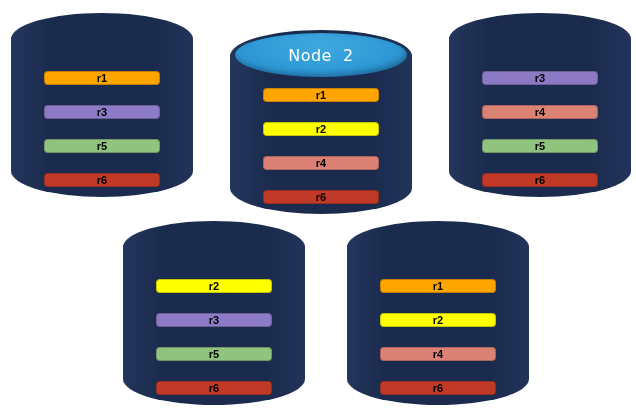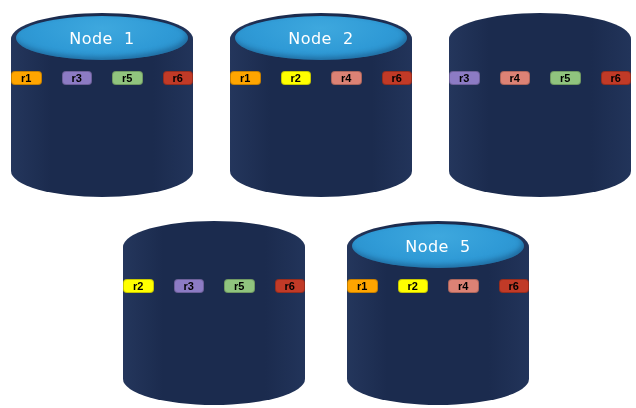--- a/index.html
+++ b/index.html
@@ -47,21 +47,21 @@
     white-space: pre;
     letter-spacing: 0.5px;
   }
   
   .bars {
     position: absolute;
     left: 0;
     right: 0;
     top: 58px;
     display: flex;
-    flex-direction: row;
+    flex-direction: column;
     align-items: center;
     gap: 20px;
   }
   .bar {
     box-sizing: border-box;
     width: 116px;
     height: 14px;
     border-radius: 4px;
     border: 1px solid rgba(0, 0, 0, 0.22);
     display: flex;
@@ -70,35 +70,32 @@
   }
   .bar span {
     font-family: "Liberation Sans", sans-serif;
     font-weight: bold;
     font-size: 11px;
     line-height: 1;
     color: #000000;
   }
   
   .n1 { left: 11px;  top: 13px; }
-  .n2 { left: 230px; top: 13px; text-decoration: underline; }
+  .n2 { left: 230px; top: 30px; text-decoration: underline; }
   .n3 { left: 449px; top: 13px; }
   .n4 { left: 123px; top: 221px; }
   .n5 { left: 347px; top: 221px; }
 </style>
 </head>
 <body>
 
 <div class="canvas">
 
   <div class="cyl n1">
     <div class="cyl-body"></div>
-    <div class="cyl-top">
-      <span class="node-title">Node  1</span>
-    </div>
     <div class="bars">
       <div class="bar" style="background-color: rgb(255, 165, 0);">
           <span>r1</span>
         </div>
       <div class="bar" style="background-color: rgb(140, 123, 196);">
           <span>r3</span>
         </div>
       <div class="bar" style="background-color: rgb(144, 196, 126);">
           <span>r5</span>
         </div>
@@ -160,23 +157,20 @@
           <span>r5</span>
         </div>
       <div class="bar" style="background-color: rgb(193, 58, 39);">
           <span>r6</span>
         </div>
     </div>
   </div>
 
   <div class="cyl n5">
     <div class="cyl-body"></div>
-    <div class="cyl-top">
-      <span class="node-title">Node  5</span>
-    </div>
     <div class="bars">
       <div class="bar" style="background-color: rgb(255, 165, 0);">
           <span>r1</span>
         </div>
       <div class="bar" style="background-color: rgb(255, 255, 0);">
           <span>r2</span>
         </div>
       <div class="bar" style="background-color: rgb(220, 130, 117);">
           <span>r4</span>
         </div>

